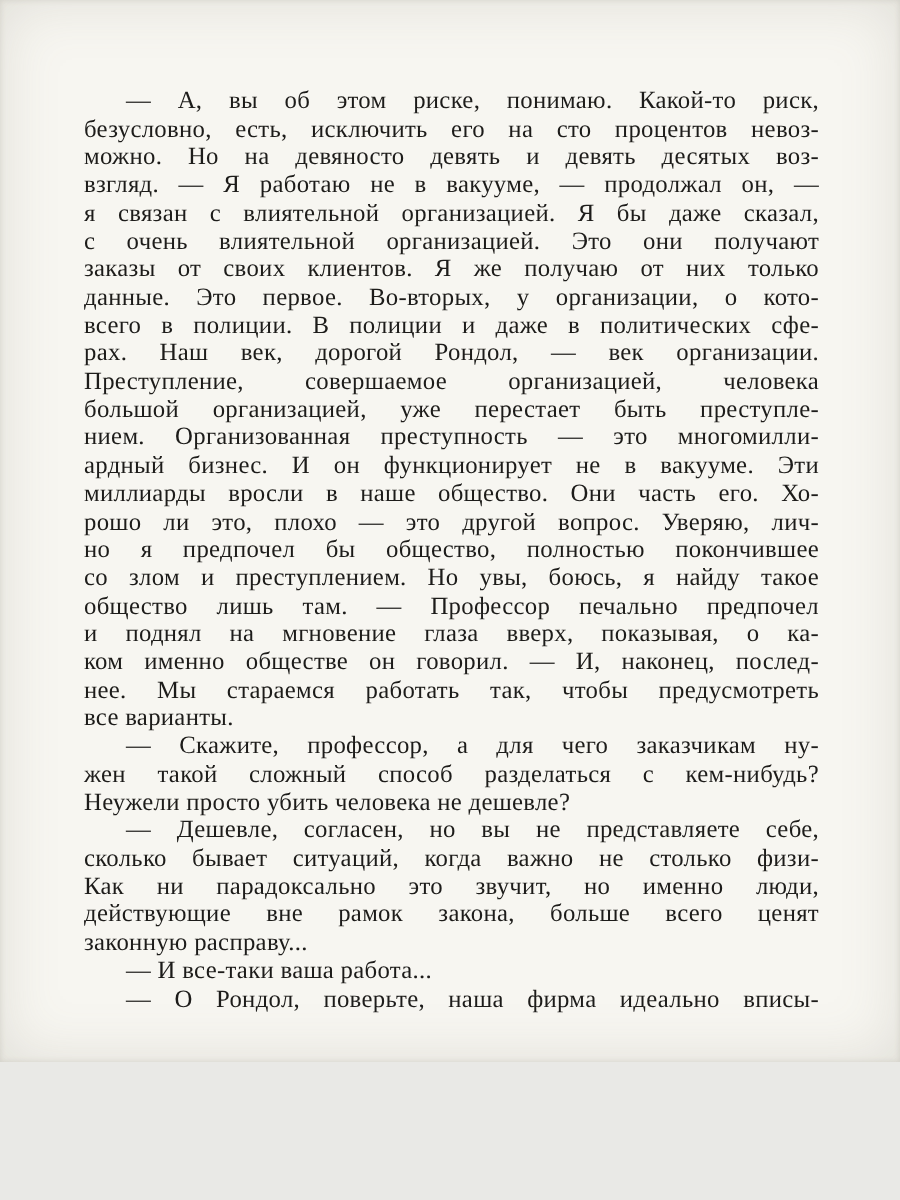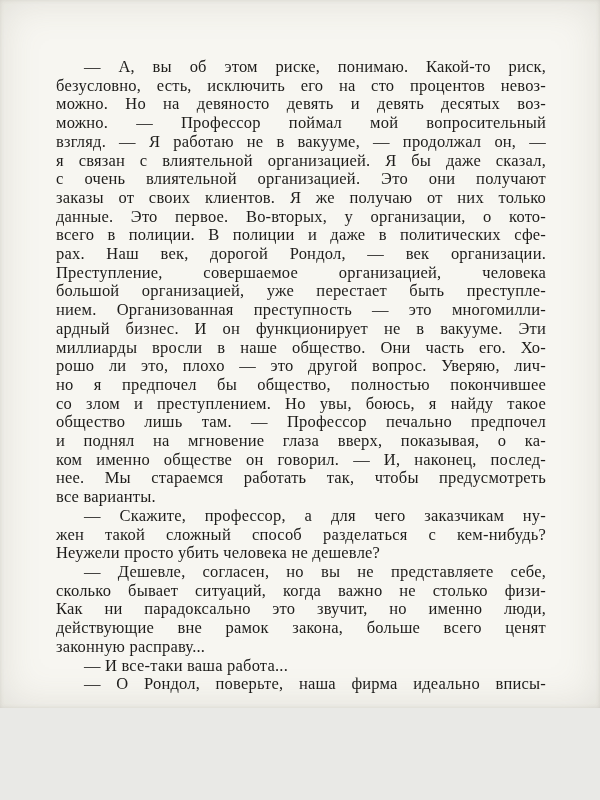--- a/index.html
+++ b/index.html
@@ -48,21 +48,20 @@
   }
 </style>
 </head>
 <body>
 
 <div class="scan-page">
   <div class="text-block">
       <div class="line first">— А, вы об этом риске, понимаю. Какой-то риск,</div>
       <div class="line">безусловно, есть, исключить его на сто процентов невоз-</div>
       <div class="line">можно. Но на девяносто девять и девять десятых воз-</div>
-      <div class="line">можно. — Профессор поймал мой вопросительный</div>
       <div class="line">взгляд. — Я работаю не в вакууме, — продолжал он, —</div>
       <div class="line">я связан с влиятельной организацией. Я бы даже сказал,</div>
       <div class="line">с очень влиятельной организацией. Это они получают</div>
       <div class="line">заказы от своих клиентов. Я же получаю от них только</div>
       <div class="line">данные. Это первое. Во-вторых, у организации, о кото-</div>
       <div class="line">всего в полиции. В полиции и даже в политических сфе-</div>
       <div class="line">рах. Наш век, дорогой Рондол, — век организации.</div>
       <div class="line">Преступление, совершаемое организацией, человека</div>
       <div class="line">большой организацией, уже перестает быть преступле-</div>
       <div class="line">нием. Организованная преступность — это многомилли-</div>

